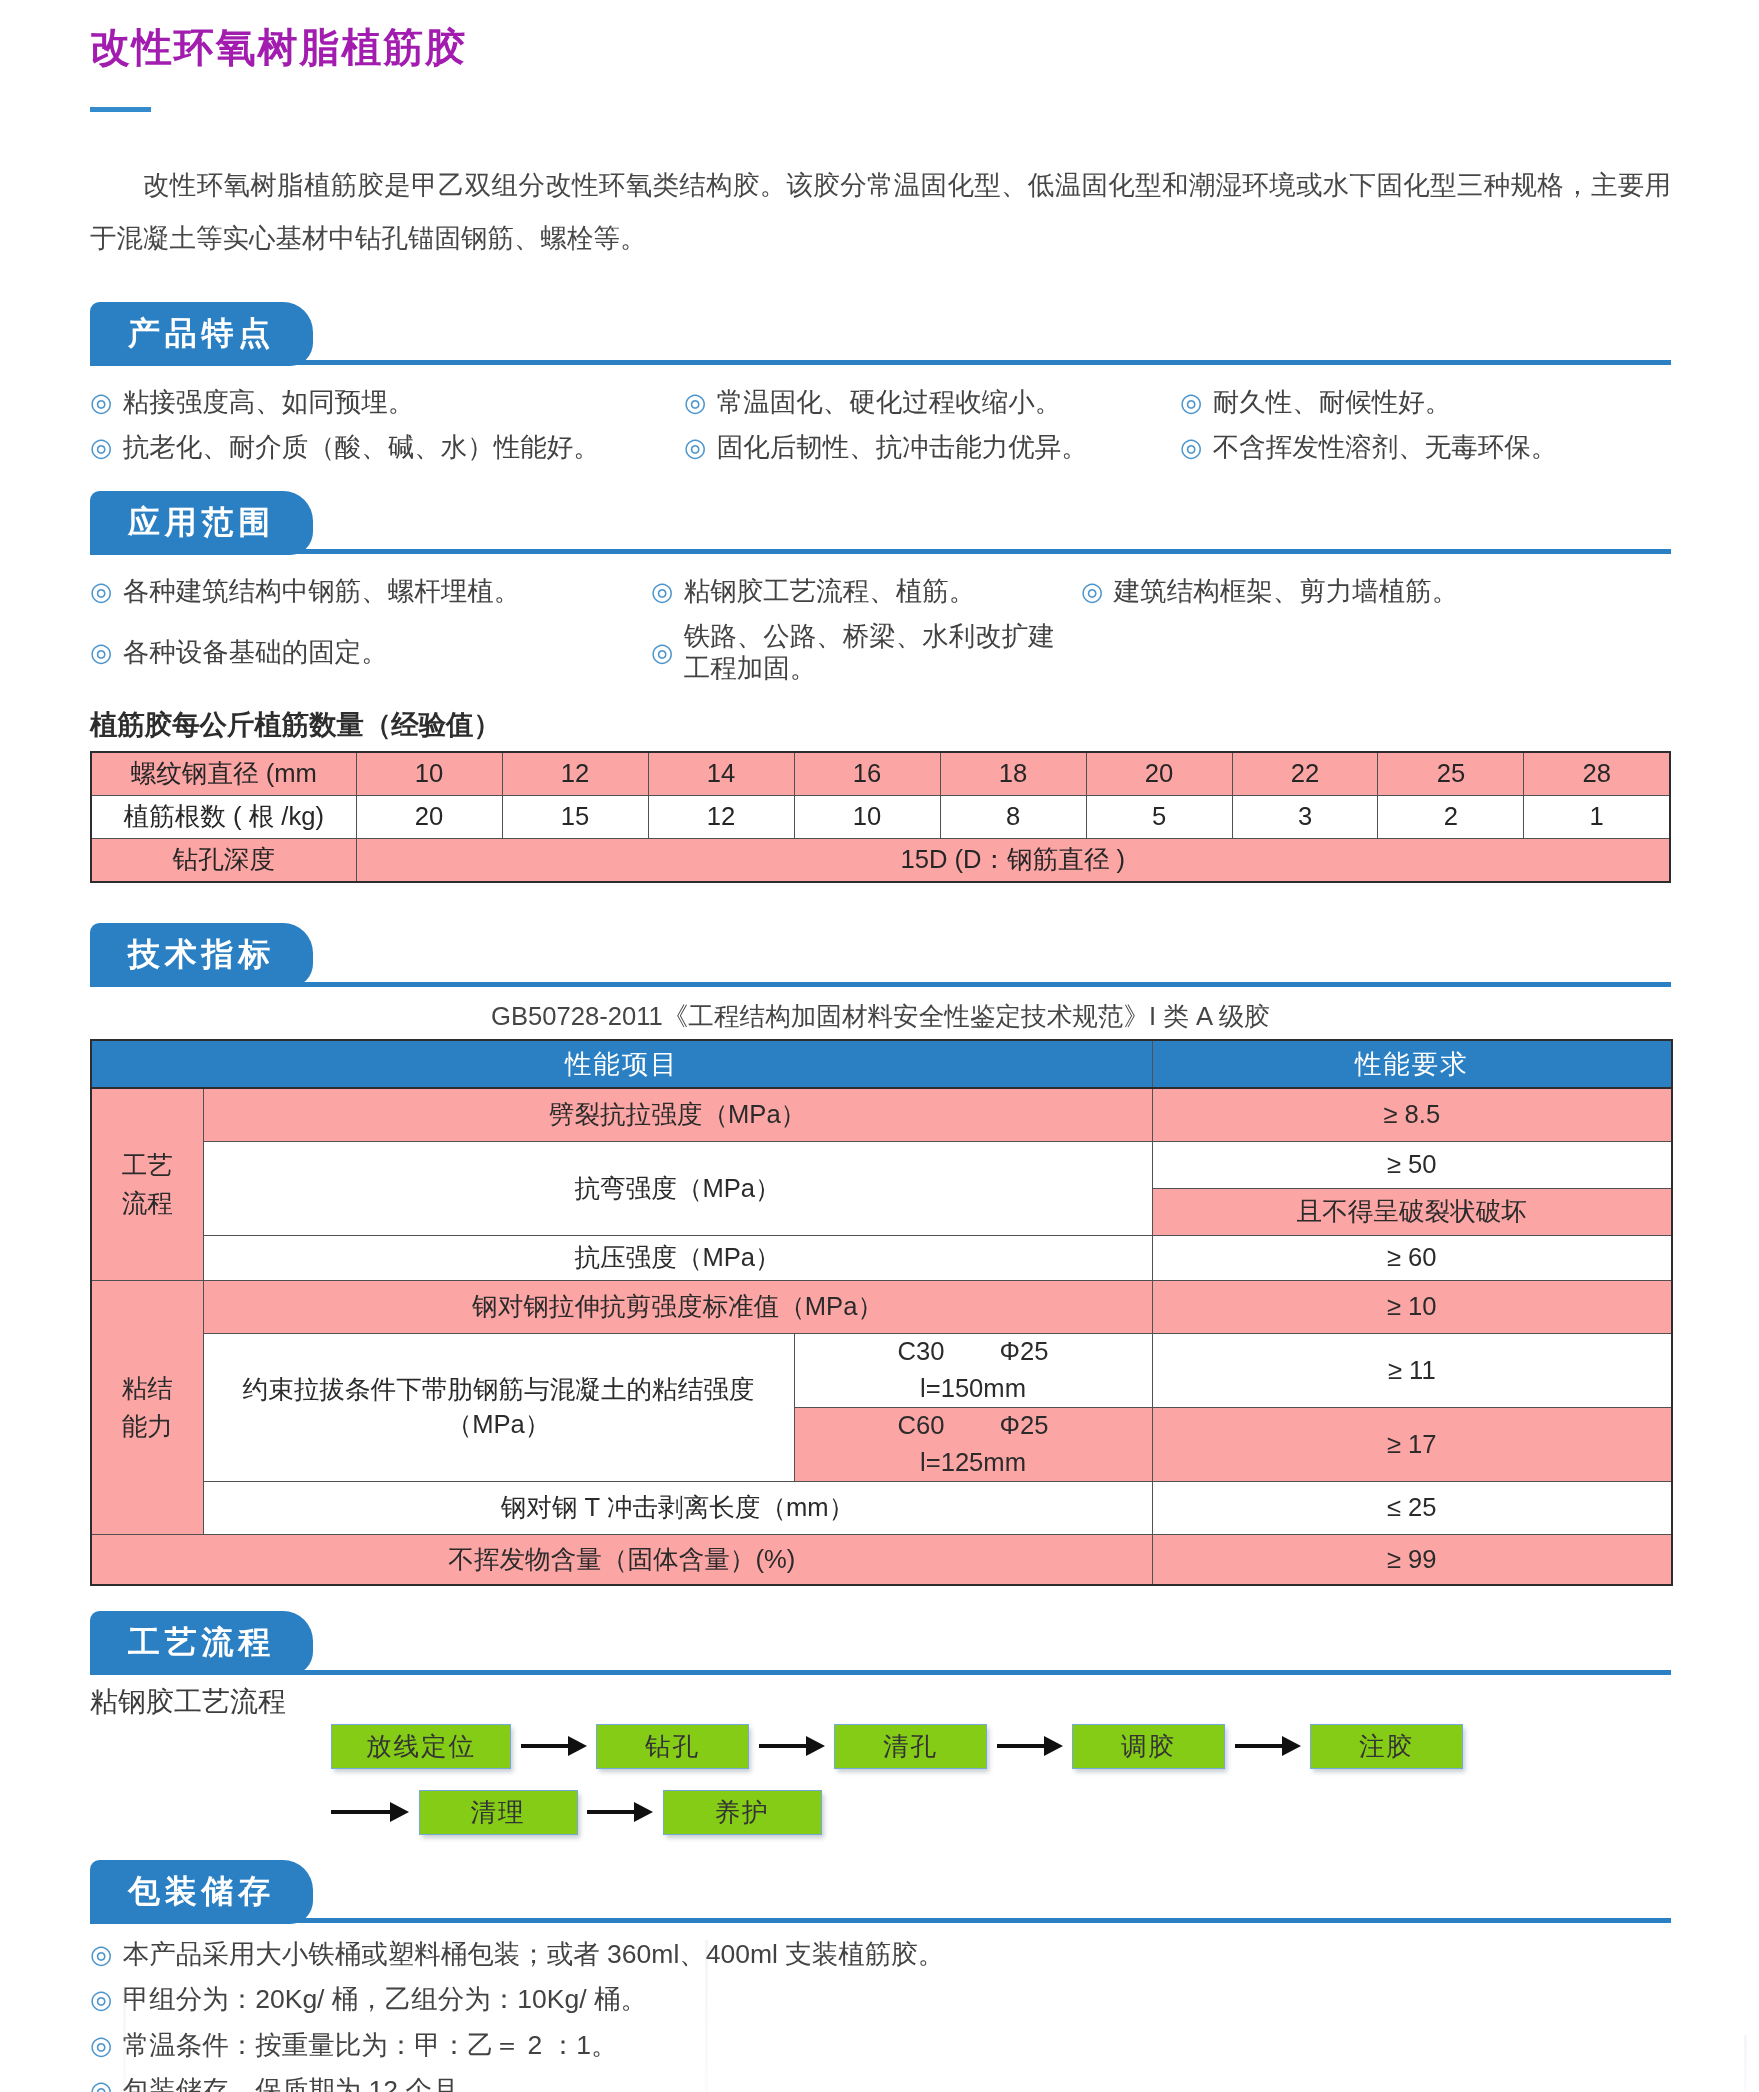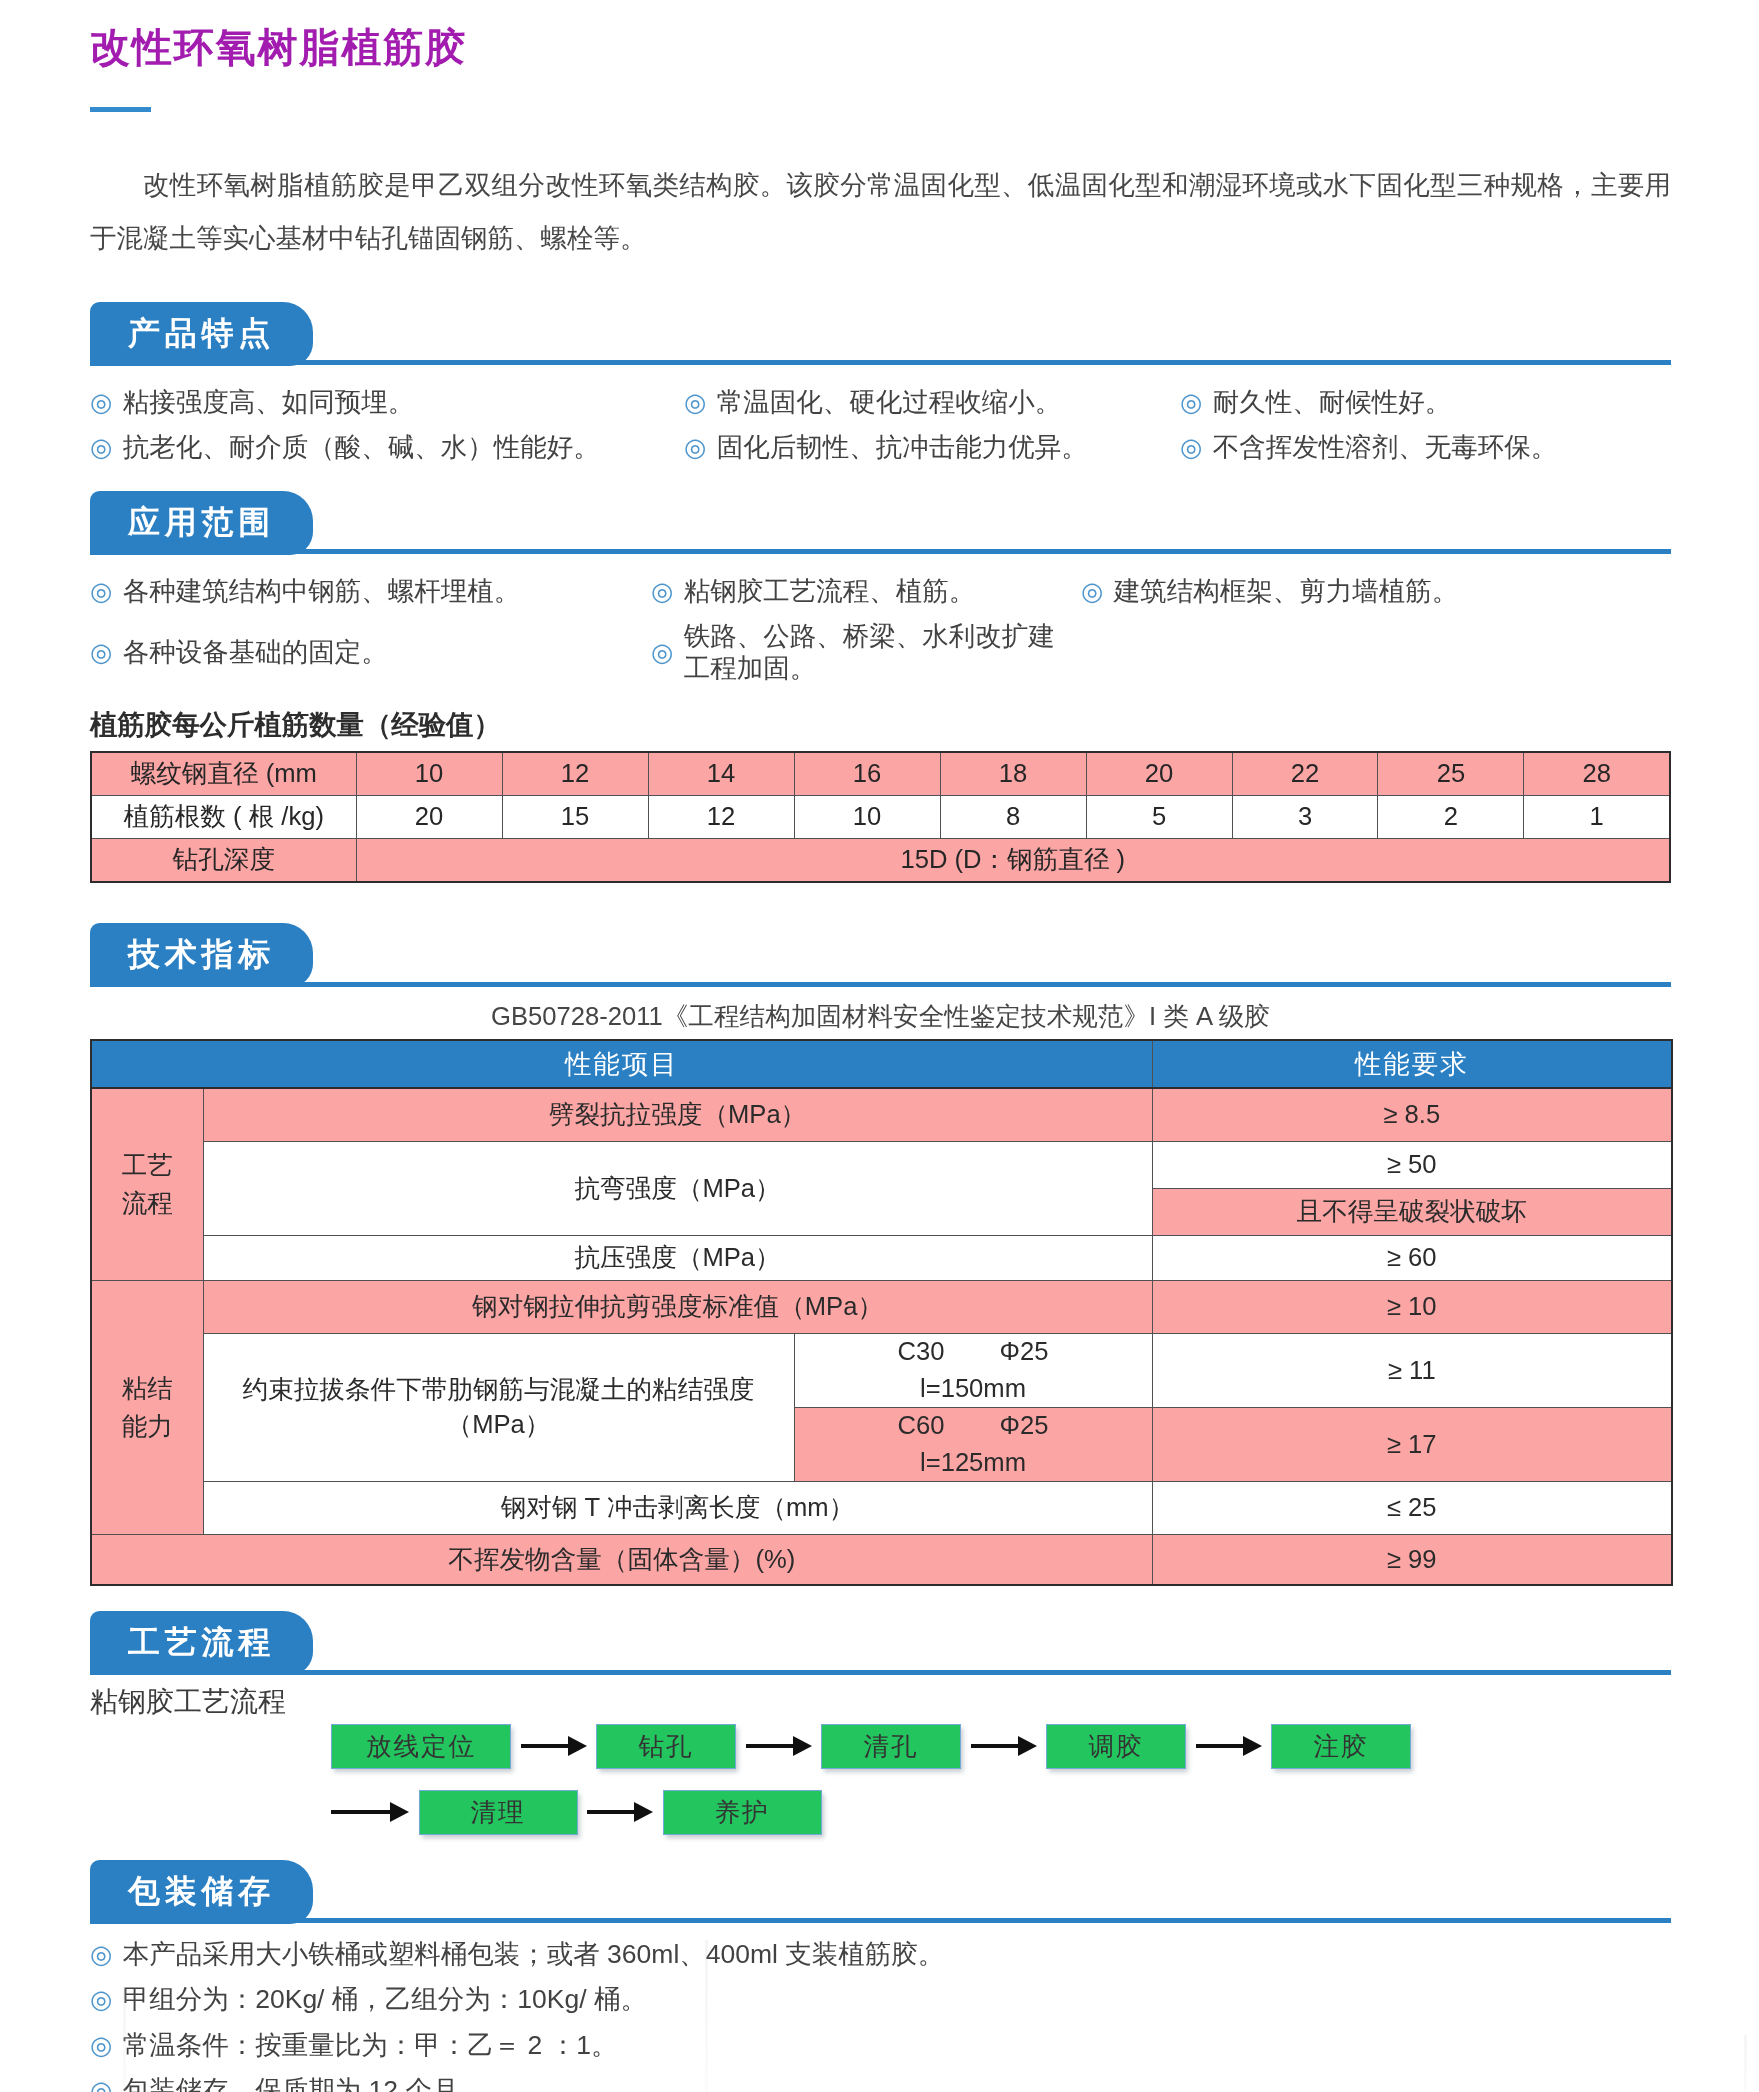--- a/index.html
+++ b/index.html
@@ -53,26 +53,26 @@
   .group-cell span{display:inline-block;width:2.2em;line-height:38px;}
   .spec-top{display:flex;justify-content:center;gap:55px;align-items:center;}
   .spec-bottom{margin-top:7.6px;}
 
   
   .flow-subtitle{margin-top:11.4px;font-size:28px;line-height:32px;color:#3c3c3c;}
   .flow-row{display:flex;align-items:center;}
   .flow-row1{margin-top:5.7px;margin-left:241px;}
   .flow-row2{margin-top:21px;margin-left:241px;}
   .fbox{
-    height:45px;box-sizing:border-box;background:#22c55e;border:1.9px solid #74a9d8;
+    height:45px;box-sizing:border-box;background:#84cc16;border:1.9px solid #74a9d8;
     display:flex;align-items:center;justify-content:center;font-size:25.6px;color:#333;
     box-shadow:2.8px 3.8px 4.7px rgba(105,120,135,.38);letter-spacing:1.9px;
   }
   .w-wide{width:180px;}
-  .w-std{width:140px;}
+  .w-std{width:153px;}
   .w-r2{width:159px;}
   .arrow{display:flex;align-items:center;margin:0 9.5px;}
   .arrow .line{width:47px;height:3.8px;background:#101010;}
   .arrow .lead{width:59px;}
   .arrow .tri{width:0;height:0;border-left:19px solid #101010;border-top:10.4px solid transparent;border-bottom:10.4px solid transparent;}
 
   
   .wm{position:absolute;opacity:0.14;pointer-events:none;}
   .wm-spire{width:2.8px;background:linear-gradient(#aeb9c3,#dfe6ec);}
   .wm1{left:705px;top:1940px;height:152px;}

